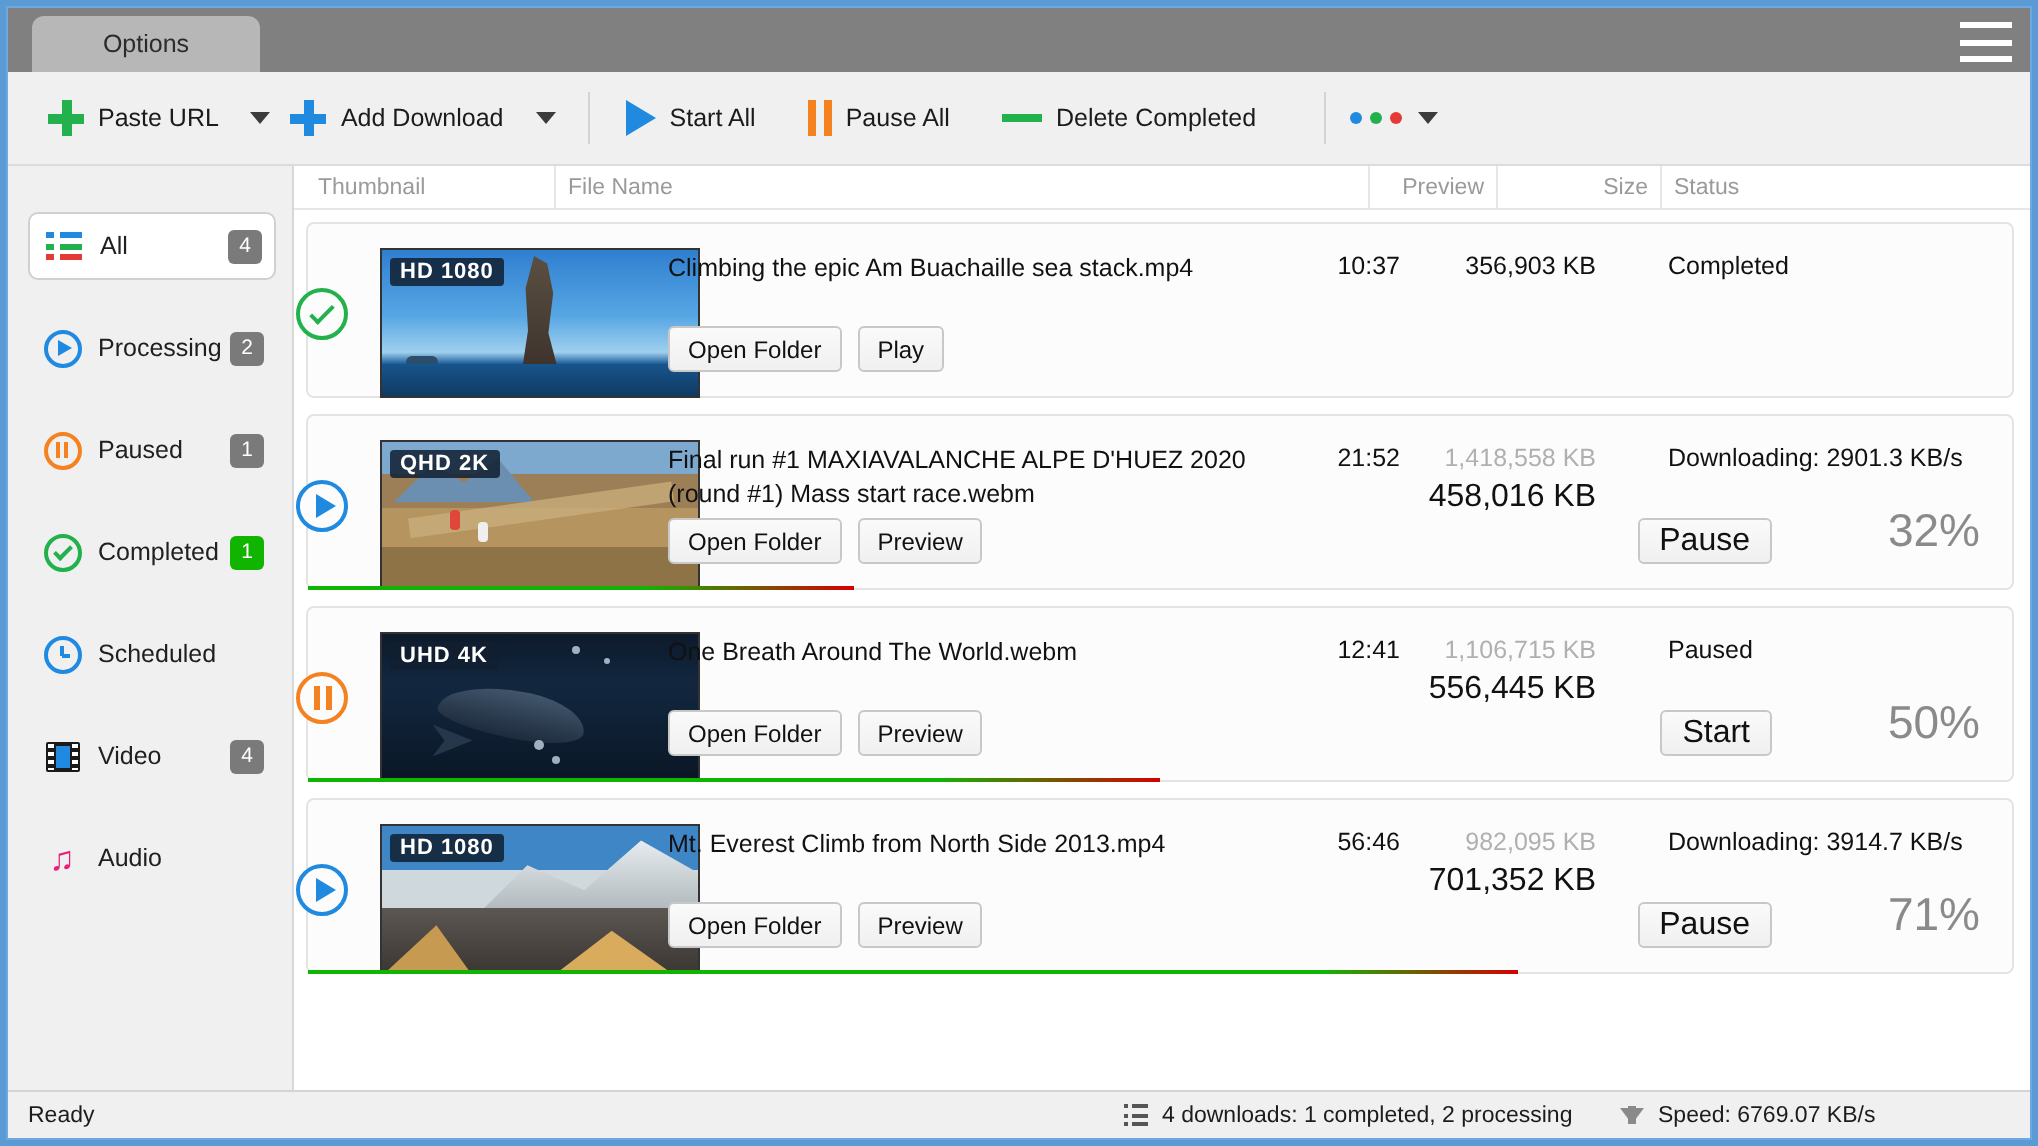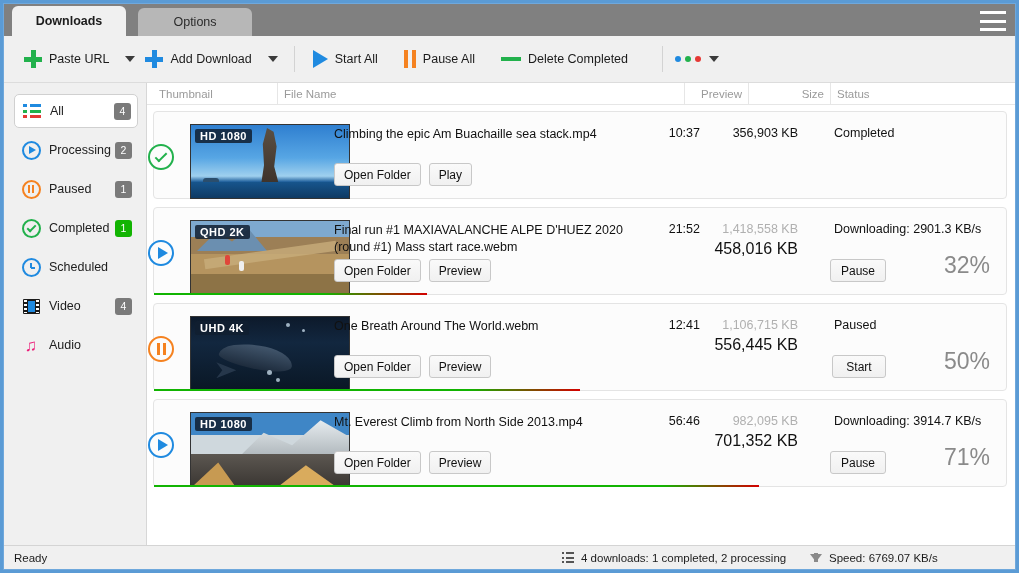--- a/index.html
+++ b/index.html
@@ -117,21 +117,21 @@
 
   
   .sidebar {
     width: 143px; flex: 0 0 143px;
     background: #f0f0f0;
     border-right: 1px solid #d7d7d7;
     padding-top: 6px;
   }
   .side-item {
     position: relative;
-    height: 34px; margin: 5px 8px 5px 10px;
+    height: 34px; margin: 17px 8px 5px 10px;
     display: flex; align-items: center;
     border-radius: 5px;
     cursor: default;
     padding-left: 6px;
   }
   .side-item.selected { background:#ffffff; border:1px solid #d0d0d0; }
   .side-ico { width: 22px; height: 22px; flex:0 0 22px; display:flex; align-items:center; justify-content:center; }
   .side-lbl { font-size: 12.5px; color:#202020; margin-left: 7px; flex:1 1 auto; }
   .side-badge {
     min-width: 17px; height: 17px; padding: 0 4px;
@@ -257,21 +257,21 @@
     border:1px solid #c8c8c8; border-radius:3px;
     font-size:12px; color:#111;
     display:flex; align-items:center; justify-content:center;
     padding: 0 9px; cursor:default; white-space:nowrap;
   }
   .actbtn {
     position:absolute; right:120px; bottom:12px;
     min-width:54px; height:23px;
     background: linear-gradient(#fafafa,#f0f0f0);
     border:1px solid #c8c8c8; border-radius:3px;
-    font-size:12px; color:#111;
+    font-size:16px; color:#111;
     display:flex;align-items:center;justify-content:center; padding:0 10px; cursor:default;
   }
   .pbar { position:absolute; left:0; bottom:-1px; height:2px; }
 
   
   .statusbar {
     height: 24px; flex:0 0 24px;
     background:#f0f0f0;
     border-top:1px solid #d4d4d4;
     display:flex; align-items:center;
@@ -289,23 +289,20 @@
   .arrow-dn { width:0;height:0;border-left:6px solid transparent;border-right:6px solid transparent;border-top:8px solid #8a8a8a;position:relative;}
   .arrow-dn::before{content:'';position:absolute;left:-2px;top:-9px;width:4px;height:9px;background:#8a8a8a;}
 </style>
 </head>
 <body>
 
 <div id="app">
  <div class="window">
 
   <div class="tabbar">
-    <div class="tab active">
-      <span>Downloads</span>
-    </div>
     <div class="tab inactive">
       <span>Options</span>
     </div>
     <div class="hamburger">
       <i></i>
       <i></i>
       <i></i>
     </div>
   </div>
 

